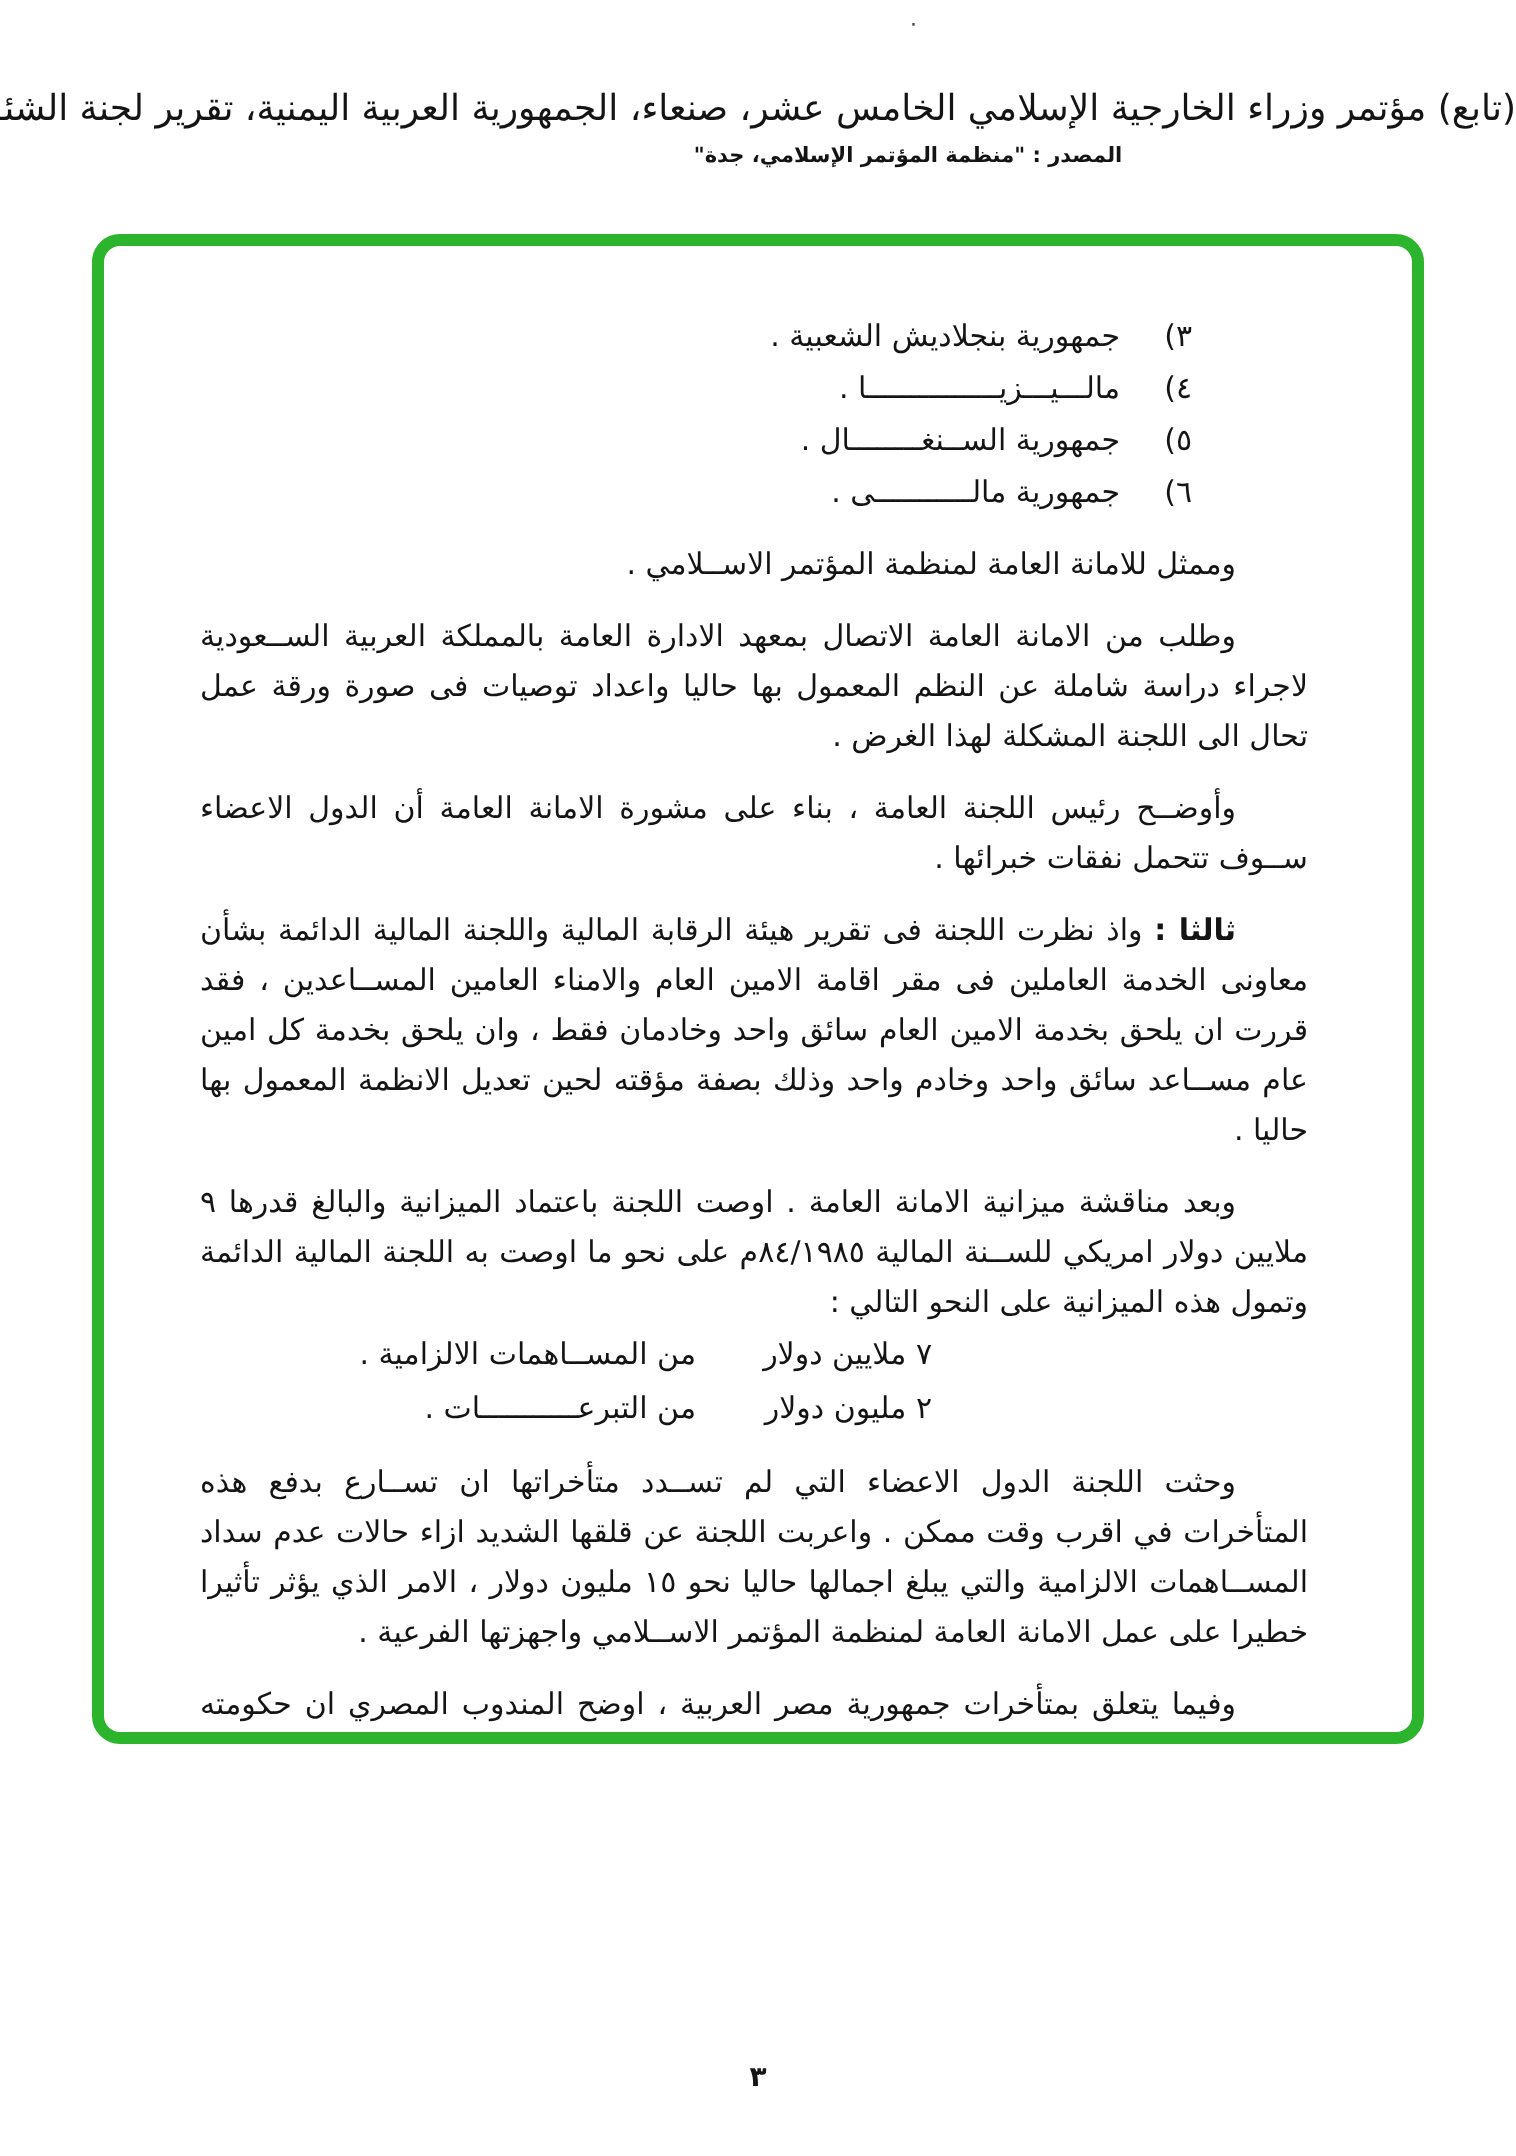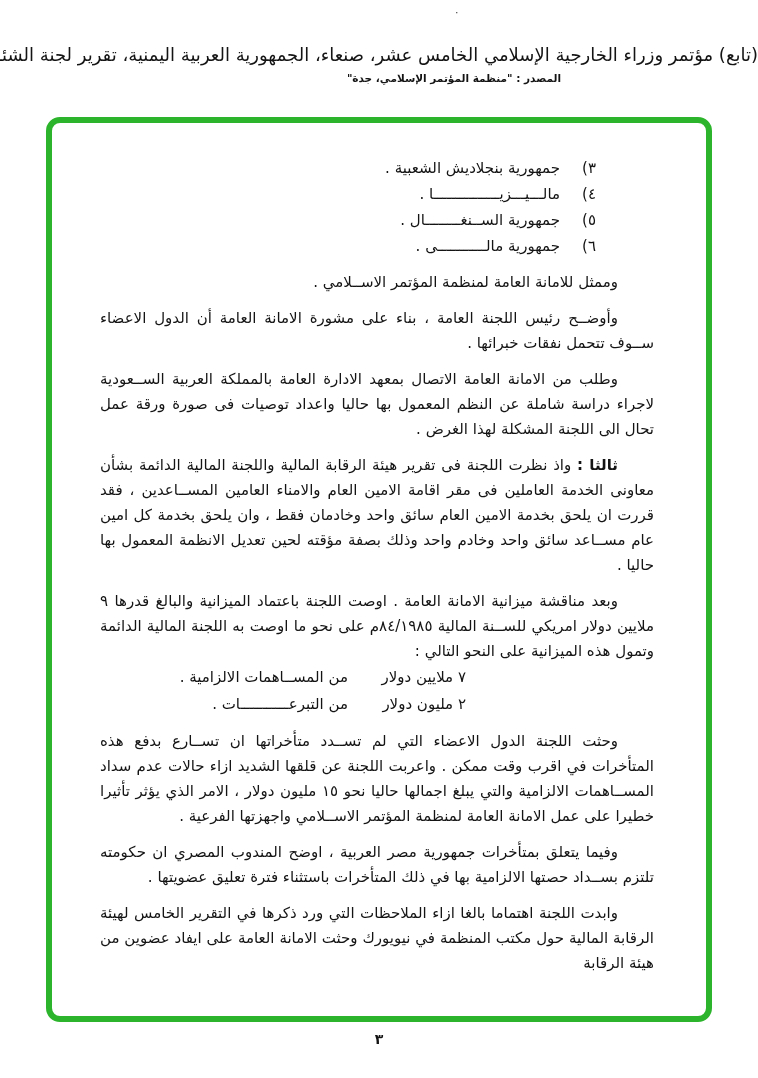--- a/index.html
+++ b/index.html
@@ -42,21 +42,21 @@
     font-weight: bold;
     margin-top: 7px;
     position: relative;
     left: 75px;
   }
   .frame {
     position: absolute;
     top: 117px;
     left: 46px;
     width: 666px;
-    height: 905px;
+    height: 755px;
     border: 6px solid #3b82f6;
     border-radius: 14px;
     box-sizing: border-box;
     background: #ffffff;
   }
   .content {
     position: absolute;
     top: 0; left: 0; right: 0; bottom: 0;
     padding: 32px 52px 18px 48px;
     direction: rtl;
@@ -130,23 +130,23 @@
         <div class="country-item">
           <span class="num">٥)</span><span>جمهورية الســنغــــــــال .</span>
         </div>
         <div class="country-item">
           <span class="num">٦)</span><span>جمهورية مالـــــــــــى .</span>
         </div>
       </div>
 
       <p class="para">وممثل للامانة العامة لمنظمة المؤتمر الاســلامي .</p>
 
+      <p class="para">وطلب من الامانة العامة الاتصال بمعهد الادارة العامة بالمملكة العربية الســعودية لاجراء دراسة شاملة عن النظم المعمول بها حاليا واعداد توصيات فى صورة ورقة عمل تحال الى اللجنة المشكلة لهذا الغرض .</p>
+
       <p class="para">وأوضــح رئيس اللجنة العامة ، بناء على مشورة الامانة العامة أن الدول الاعضاء ســوف تتحمل نفقات خبرائها .</p>
-
-      <p class="para">وطلب من الامانة العامة الاتصال بمعهد الادارة العامة بالمملكة العربية الســعودية لاجراء دراسة شاملة عن النظم المعمول بها حاليا واعداد توصيات فى صورة ورقة عمل تحال الى اللجنة المشكلة لهذا الغرض .</p>
 
       <p class="para"><span class="b">ثالثا :</span><span> واذ نظرت اللجنة فى تقرير هيئة الرقابة المالية واللجنة المالية الدائمة بشأن معاونى الخدمة العاملين فى مقر اقامة الامين العام والامناء العامين المســاعدين ، فقد قررت ان يلحق بخدمة الامين العام سائق واحد وخادمان فقط ، وان يلحق بخدمة كل امين عام مســاعد سائق واحد وخادم واحد وذلك بصفة مؤقته لحين تعديل الانظمة المعمول بها حاليا .</span></p>
 
 
       <p class="para">وبعد مناقشة ميزانية الامانة العامة . اوصت اللجنة باعتماد الميزانية والبالغ قدرها ٩ ملايين دولار امريكي للســنة المالية ٨٤/١٩٨٥م على نحو ما اوصت به اللجنة المالية الدائمة وتمول هذه الميزانية على النحو التالي :</p>
 
       <div class="budget-rows">
         <div class="budget-row">
           <span class="amount">٧ ملايين دولار</span><span>من المســاهمات الالزامية .</span>
         </div>

